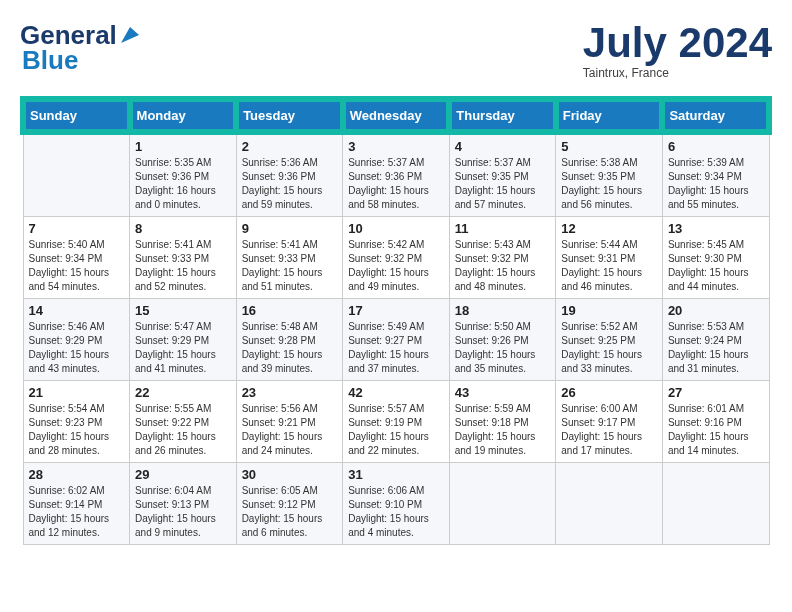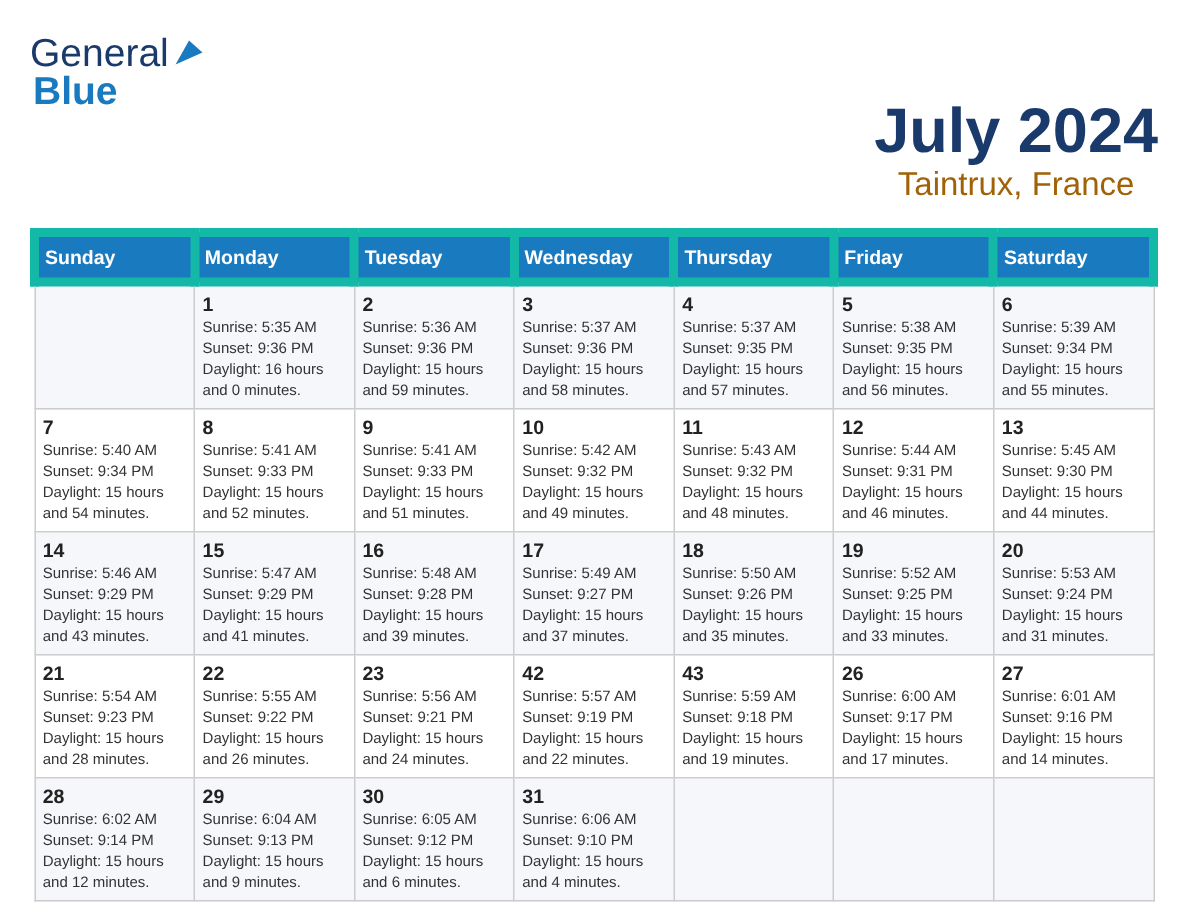--- a/index.html
+++ b/index.html
@@ -19,32 +19,31 @@
     .logo {
       display: flex;
       flex-direction: column;
       align-items: flex-start;
     }
     .logo-wrapper {
       display: flex;
       align-items: center;
     }
     .title-block {
-      text-align: center;
-      margin-top: 44px;
+      text-align: left;
     }
     .month-title {
       font-size: 42px;
       font-weight: bold;
       color: #1a3a6b;
       line-height: 1.1;
     }
     .location {
-      font-size: 22px;
-      color: #a16207;
+      font-size: 12px;
+      color: #404040;
     }
     .calendar {
       width: 100%;
       border-collapse: collapse;
       font-size: 11px;
     }
     .calendar th {
       background: #1a7abf;
       color: #fff;
       padding: 6px 4px;
@@ -83,21 +82,21 @@
       background: #f5f7fa;
     }
   </style>
 </head>
 <body>
 
 <div class="header">
   <div class="logo">
     <div class="logo-wrapper">
       <div style="display:flex; align-items:flex-end;">
-        <span style="font-size:26px; font-weight:normal; color:#1a3a6b;">General</span>
+        <span style="font-size:26px; font-weight:bold; color:#1a3a6b;">General</span>
         <svg width="22" height="22" viewBox="0 0 22 22" style="margin-left:2px; margin-bottom:4px;">
           <polygon points="2,18 11,2 20,10" fill="#1a7abf"></polygon>
         </svg>
       </div>
     </div>
     <span style="font-size:26px; font-weight:bold; color:#1a7abf; margin-top:-6px; margin-left:2px;">Blue</span>
   </div>
   <div class="title-block">
     <div class="month-title">July 2024</div>
     <div class="location">Taintrux, France</div>

